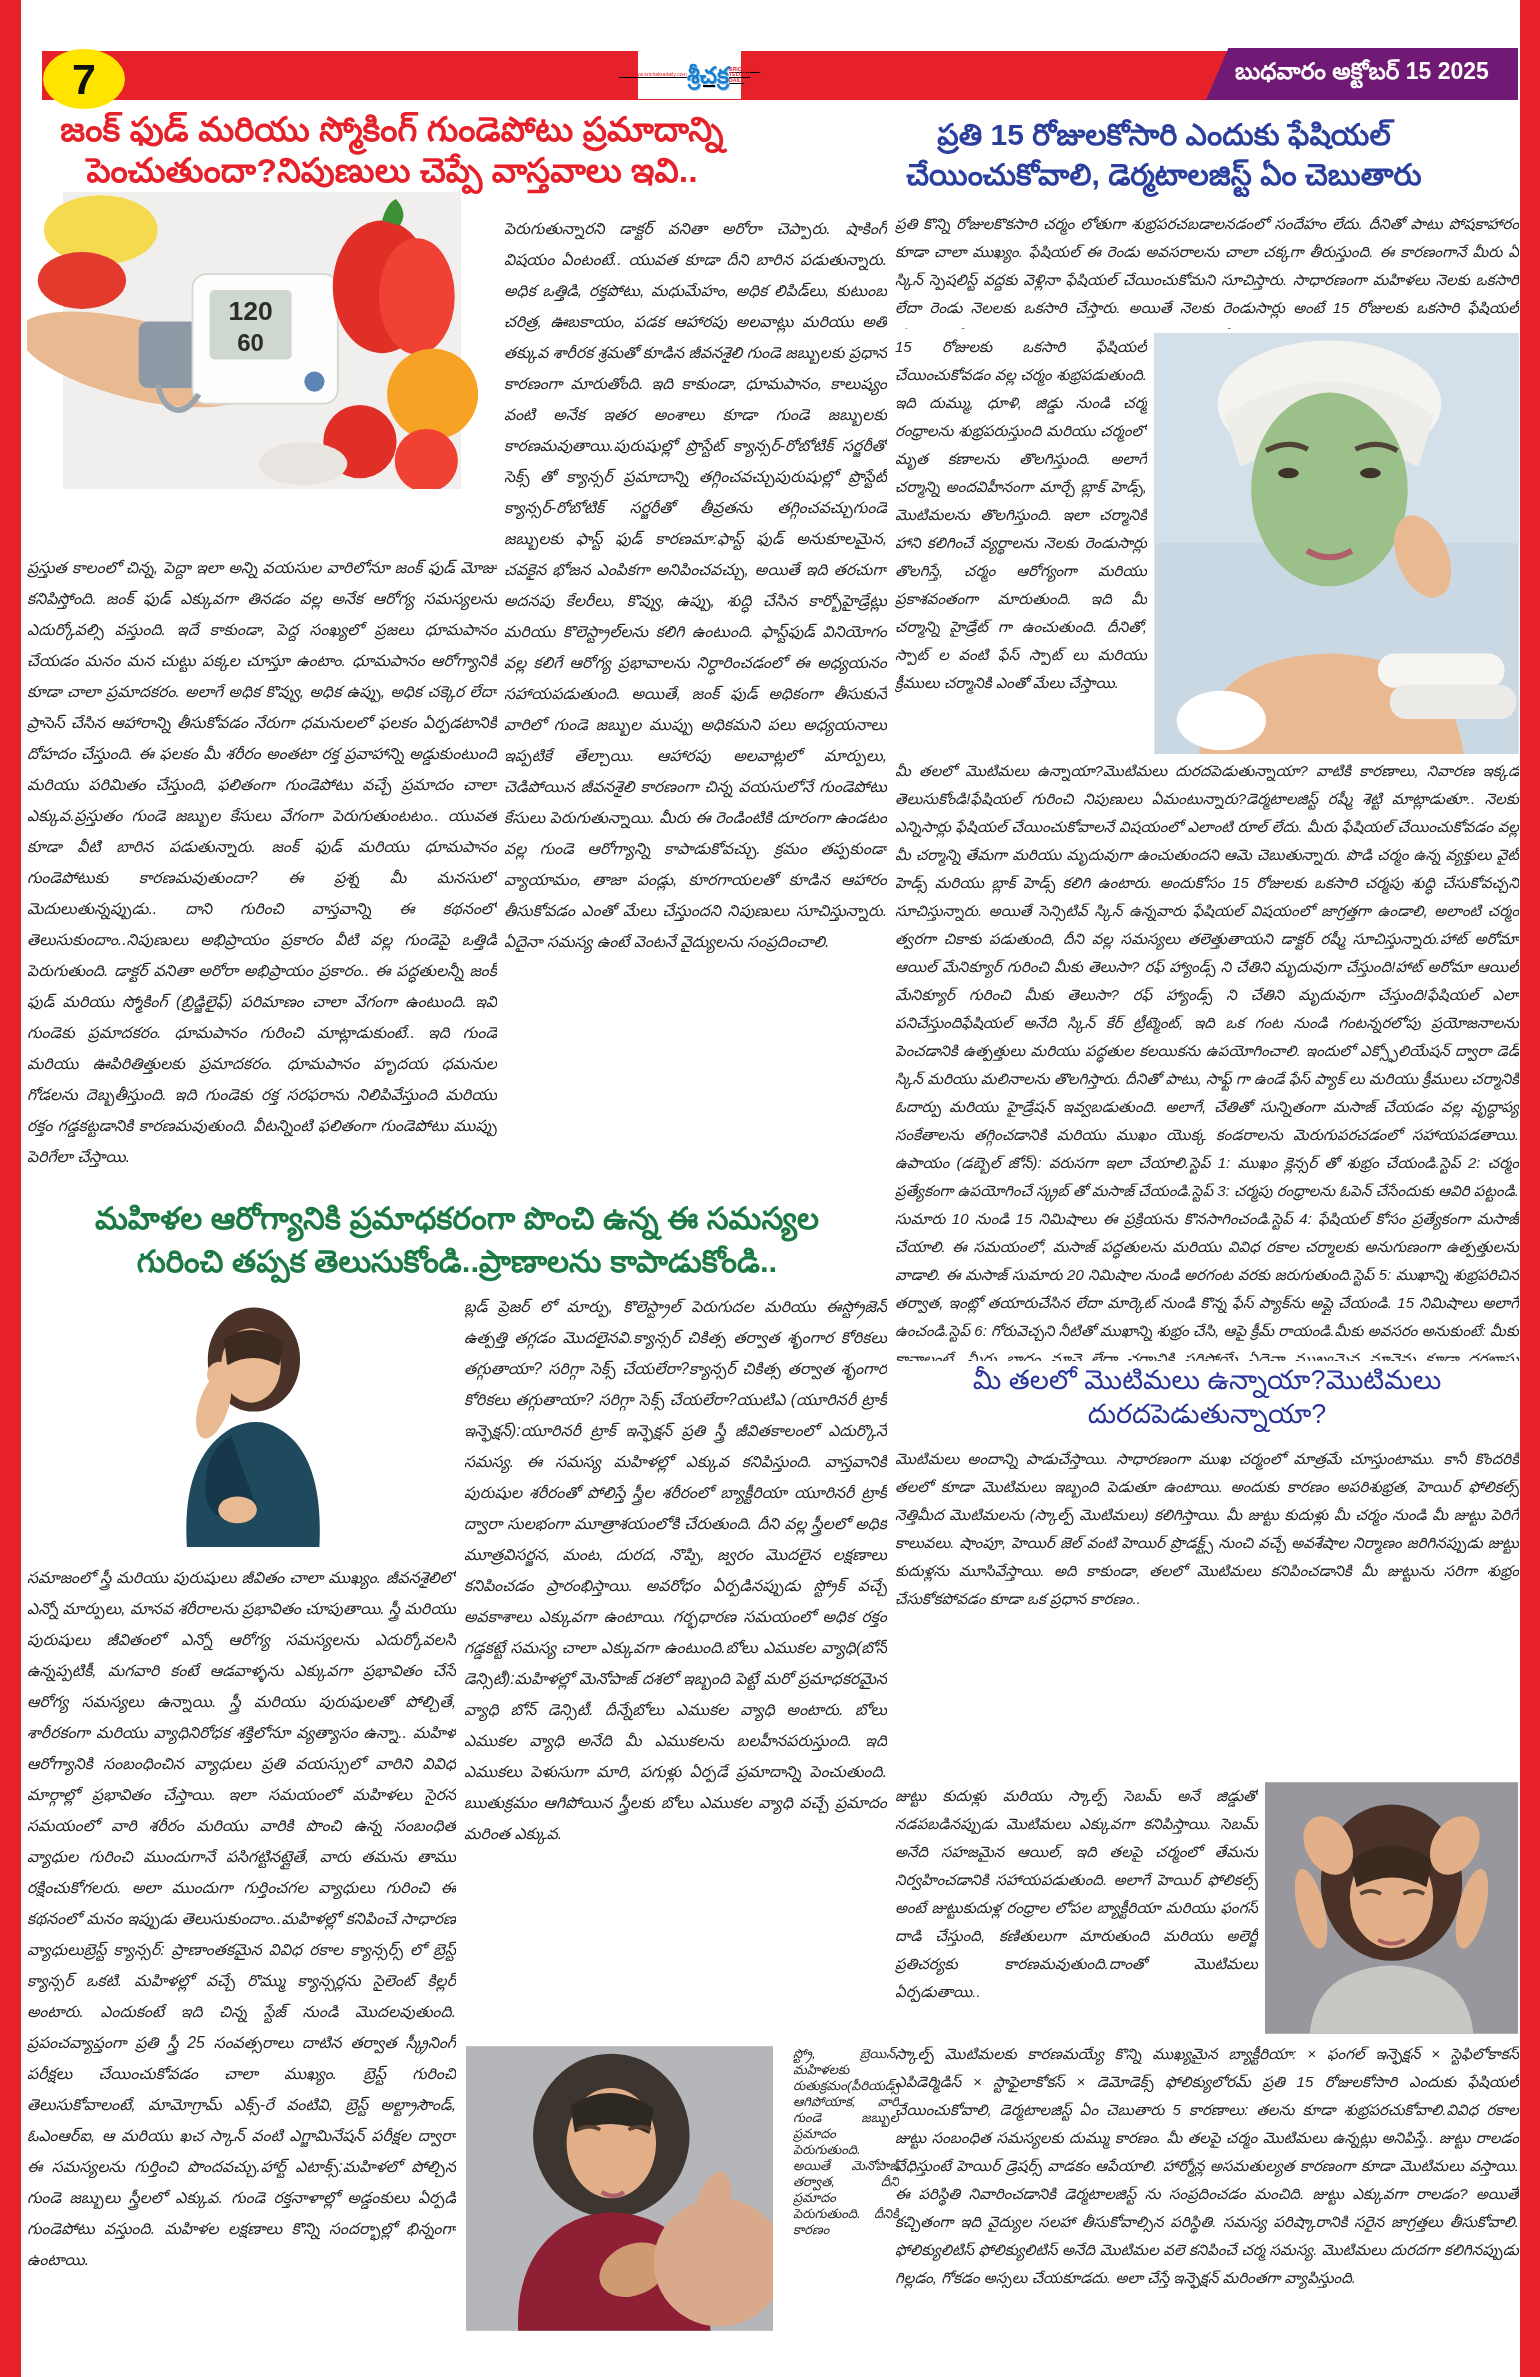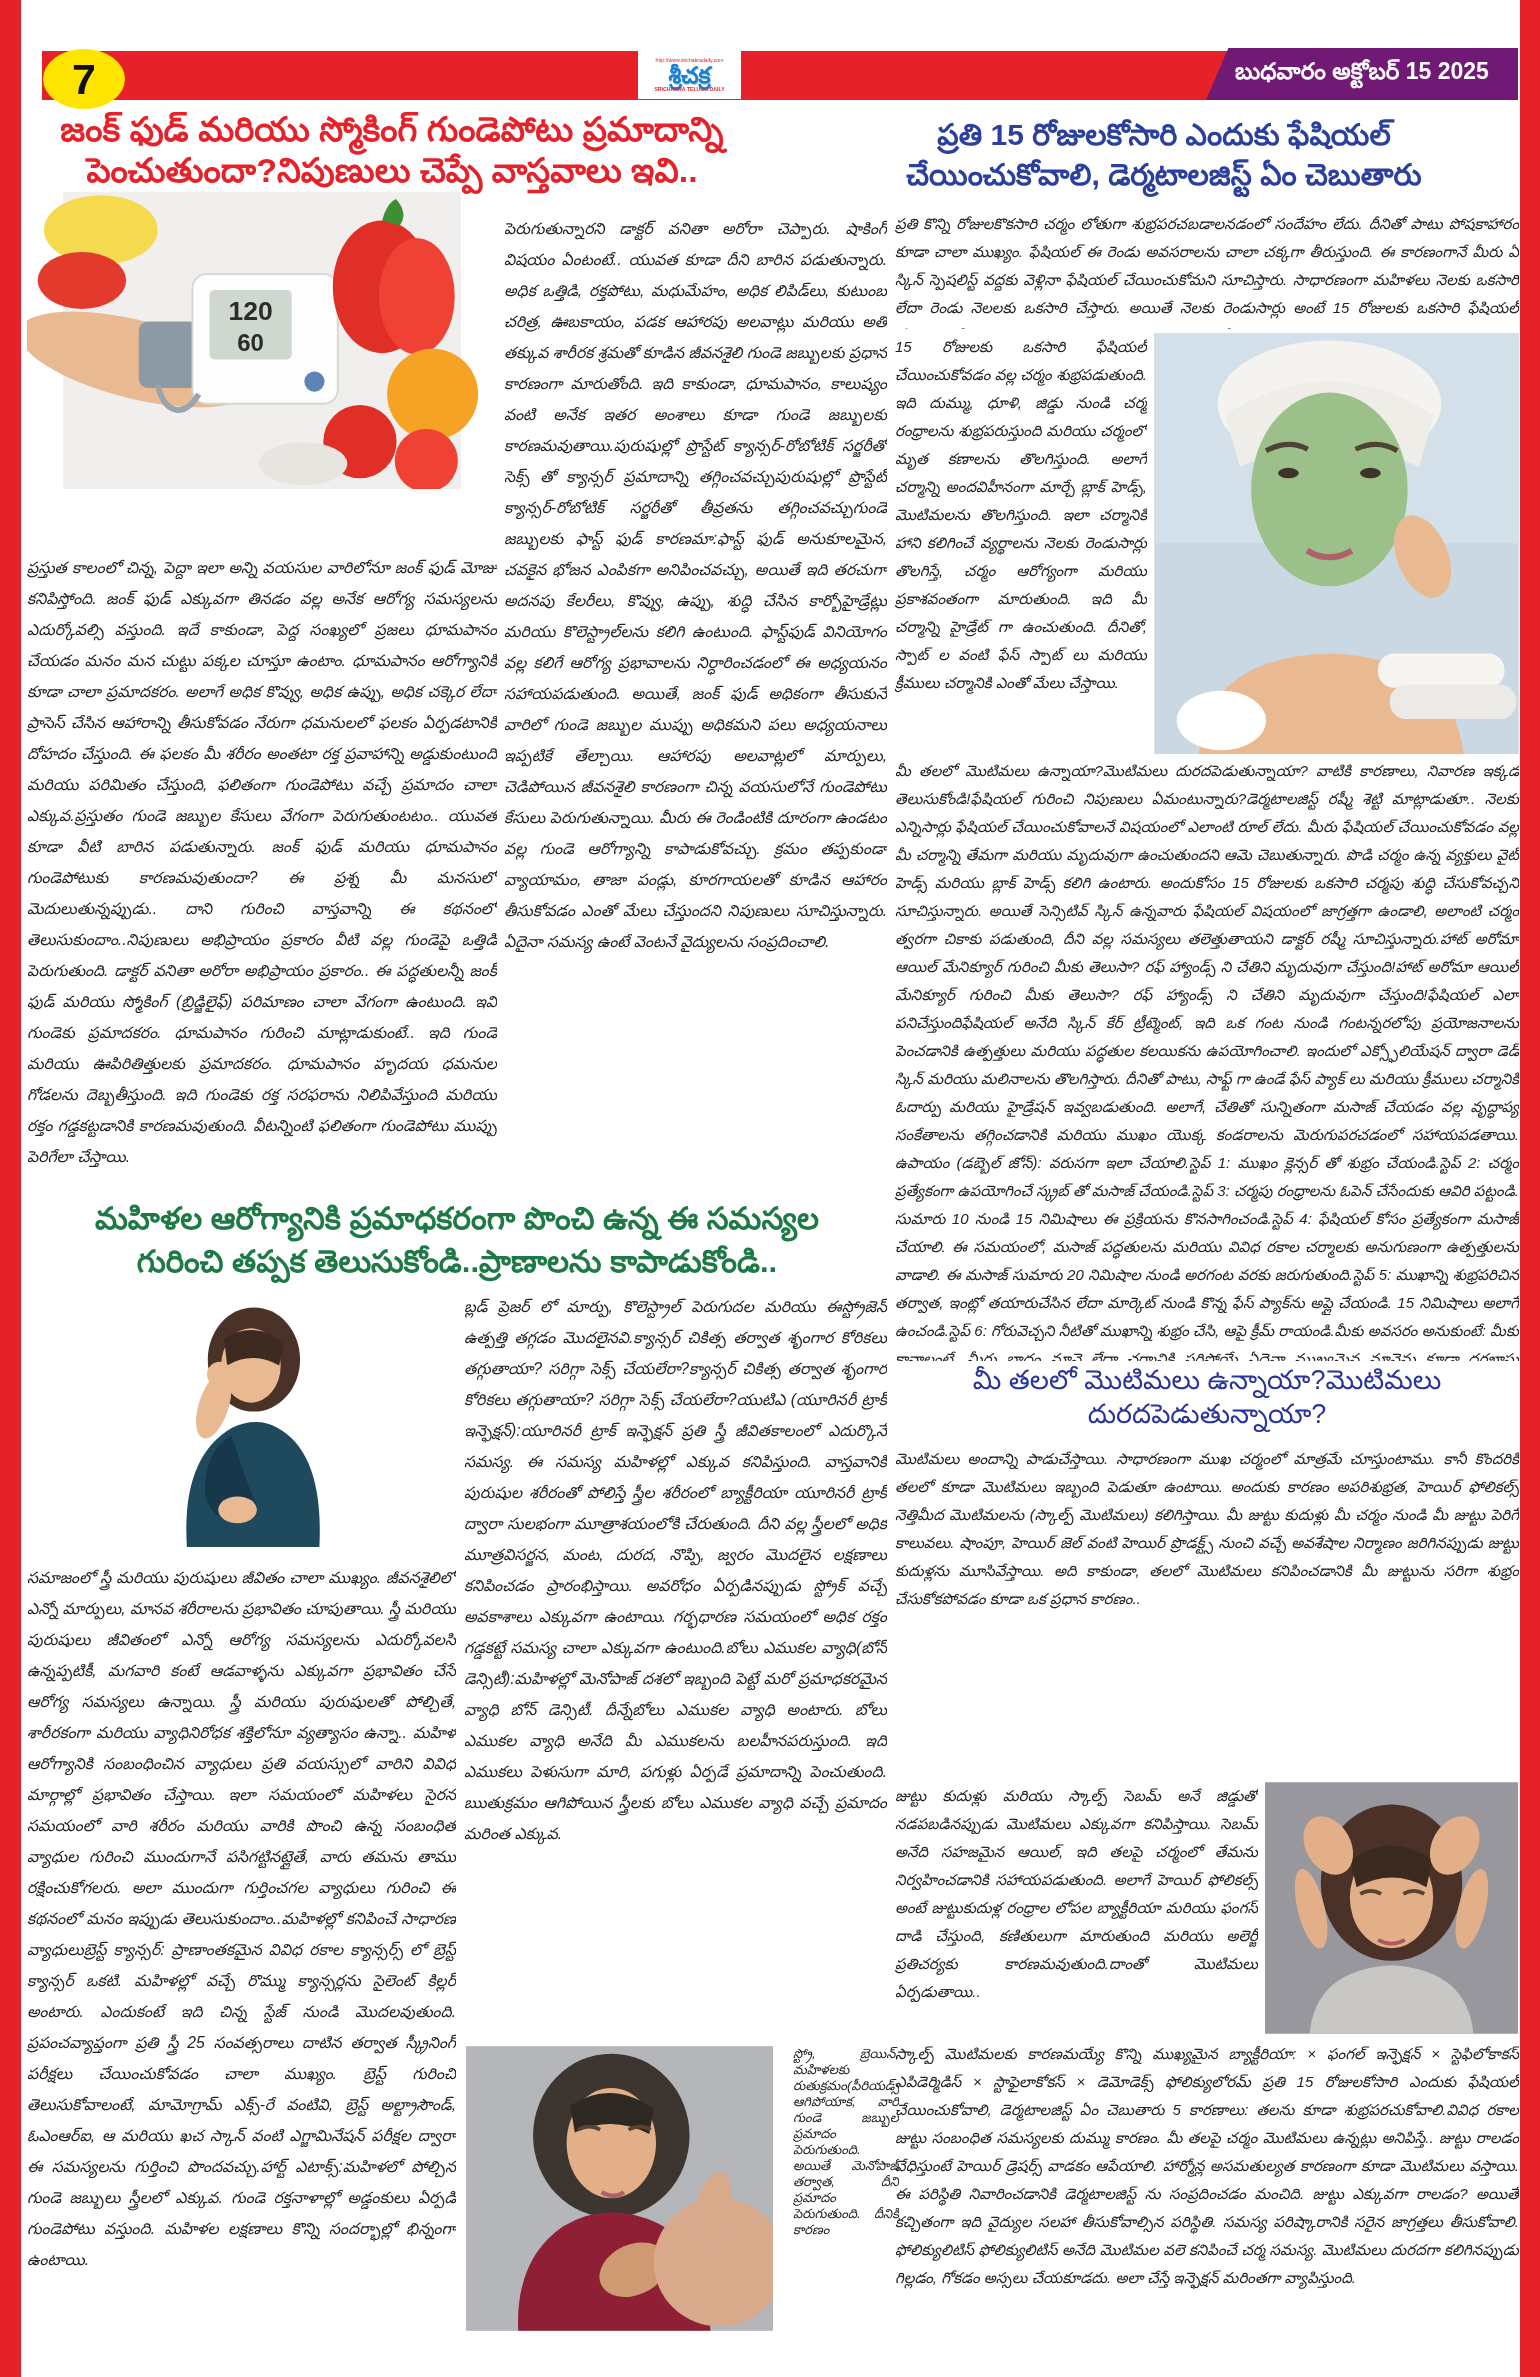--- a/index.html
+++ b/index.html
@@ -6,21 +6,21 @@
   #page{position:relative;width:1541px;height:2377px;background:#ffffff;overflow:hidden;
         font-family:"Liberation Sans","DejaVu Sans",sans-serif;}
   .abs{position:absolute;}
   .side-border{top:0;width:21px;height:2377px;background:#e62129;}
   
   .header-bar{left:42px;top:51px;width:1476px;height:49px;background:#e62129;}
   .page-badge{left:43px;top:49px;width:82px;height:60px;background:#ffe400;border-radius:50%;
               display:flex;align-items:center;justify-content:center;z-index:3;}
   .page-badge span{font-size:43px;font-weight:800;color:#111;}
   .logo-box{left:638px;top:51px;width:103px;height:48px;background:#ffffff;z-index:3;
-            display:flex;flex-direction:column;align-items:center;justify-content:center;line-height:1;}
+            display:flex;flex-direction:row;align-items:center;justify-content:center;line-height:1;text-decoration:underline;}
   .logo-top{font-size:5.2px;color:#e62129;}
   .logo-main{font-size:23px;font-weight:800;color:#1b7fd0;text-shadow:0.7px 0.7px 0 #9cc6e8;}
   .logo-sub{font-size:5.2px;color:#e62129;font-weight:700;}
   .date-box{left:1206px;top:48px;width:312px;height:52px;background:#701a75;z-index:2;
             clip-path:polygon(22.4px 0,100% 0,100% 100%,0 100%);
             display:flex;align-items:center;justify-content:center;}
   .date-box span{color:#ffffff;font-size:23px;font-weight:700;}
   
   .headline-left{left:28px;top:109px;width:728px;text-align:center;color:#e62129;
                  font-size:34px;font-weight:800;line-height:41px;}

